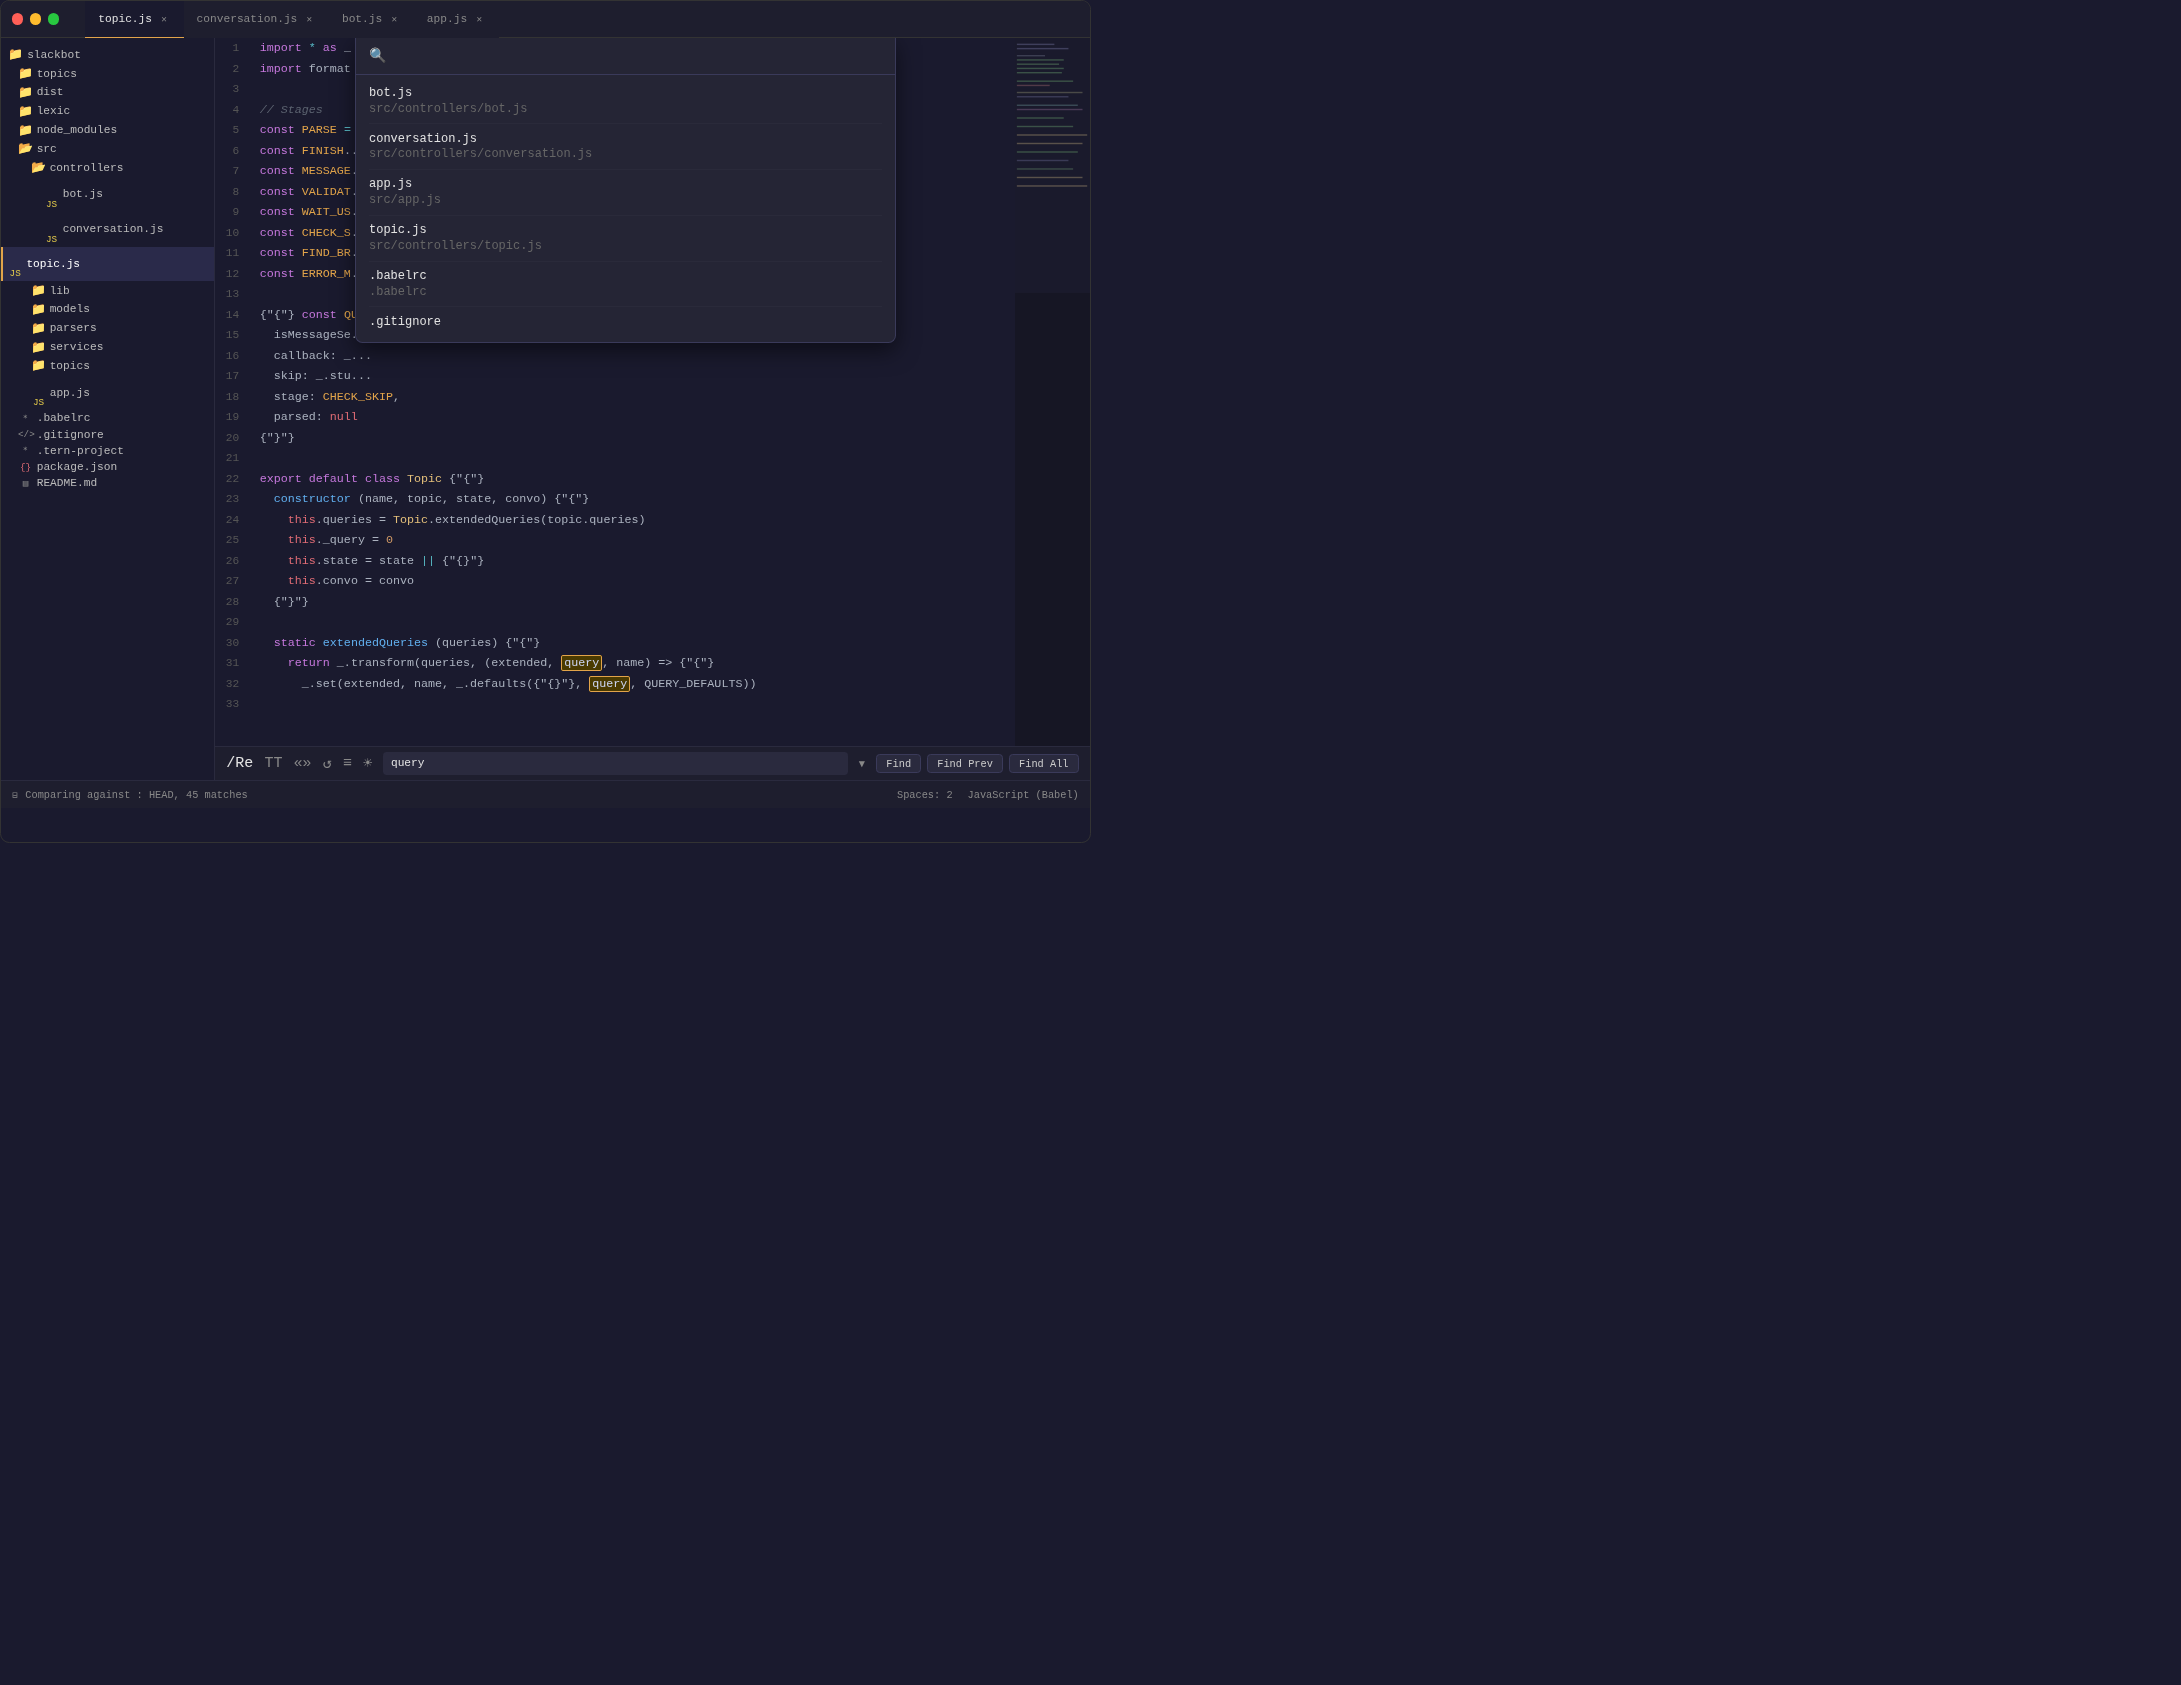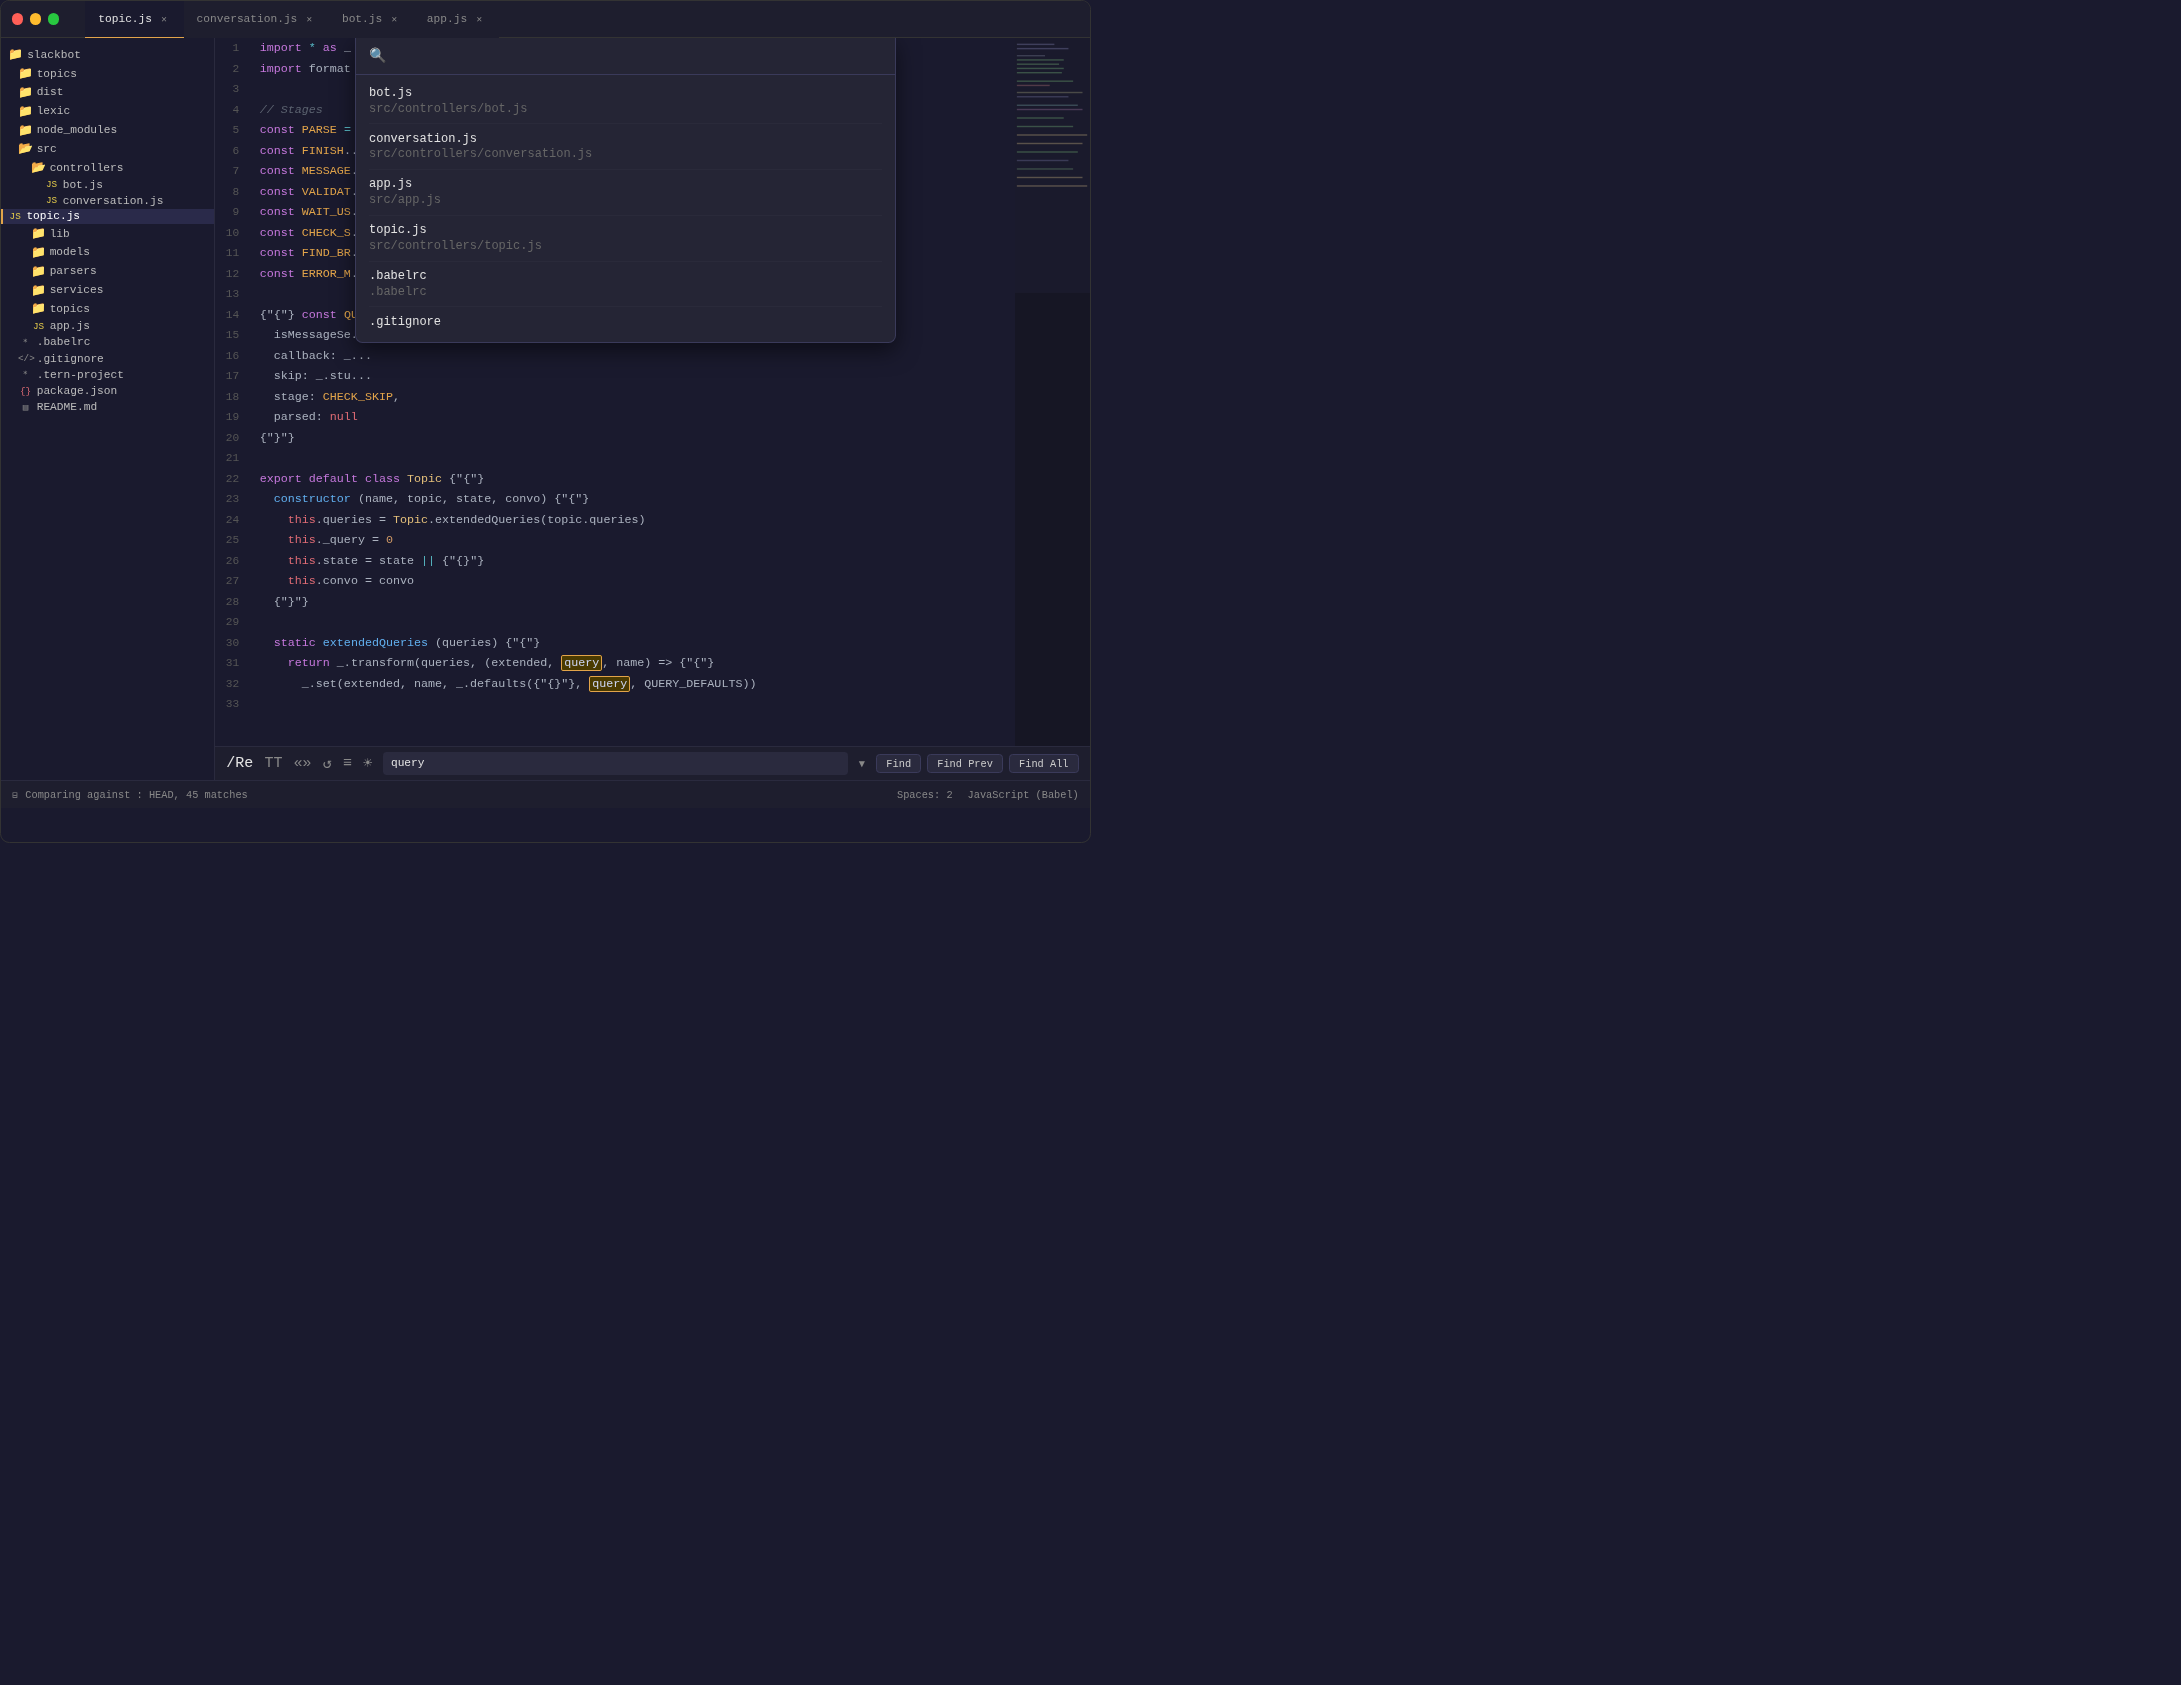--- a/index.html
+++ b/index.html
@@ -103,21 +103,21 @@
       cursor: pointer;
       color: #bbb;
       font-size: 11.2px;
       white-space: nowrap;
     }
     .tree-item.active { background: #2a2a4a; color: #fff; }
     .tree-item.selected { border-left: 2.8px solid #e2a44a; padding-left: 4.7px; }
 
     .folder-icon { color: #e2a44a; font-size: 12px; }
     .file-icon { font-size: 9.3px; width: 15px; text-align: center; }
-    .file-icon.js { color: #e2c94a; }
+    .file-icon.js { color: #e2c94a; margin-top: 20px; }
     .file-icon.ast { color: #888; }
     .file-icon.json { color: #e06c75; }
     .file-icon.md { color: #888; }
     .file-icon.git { color: #888; }
 
     .indent-1 { padding-left: 17px; }
     .indent-2 { padding-left: 30px; }
     .indent-3 { padding-left: 43px; }
 
     

